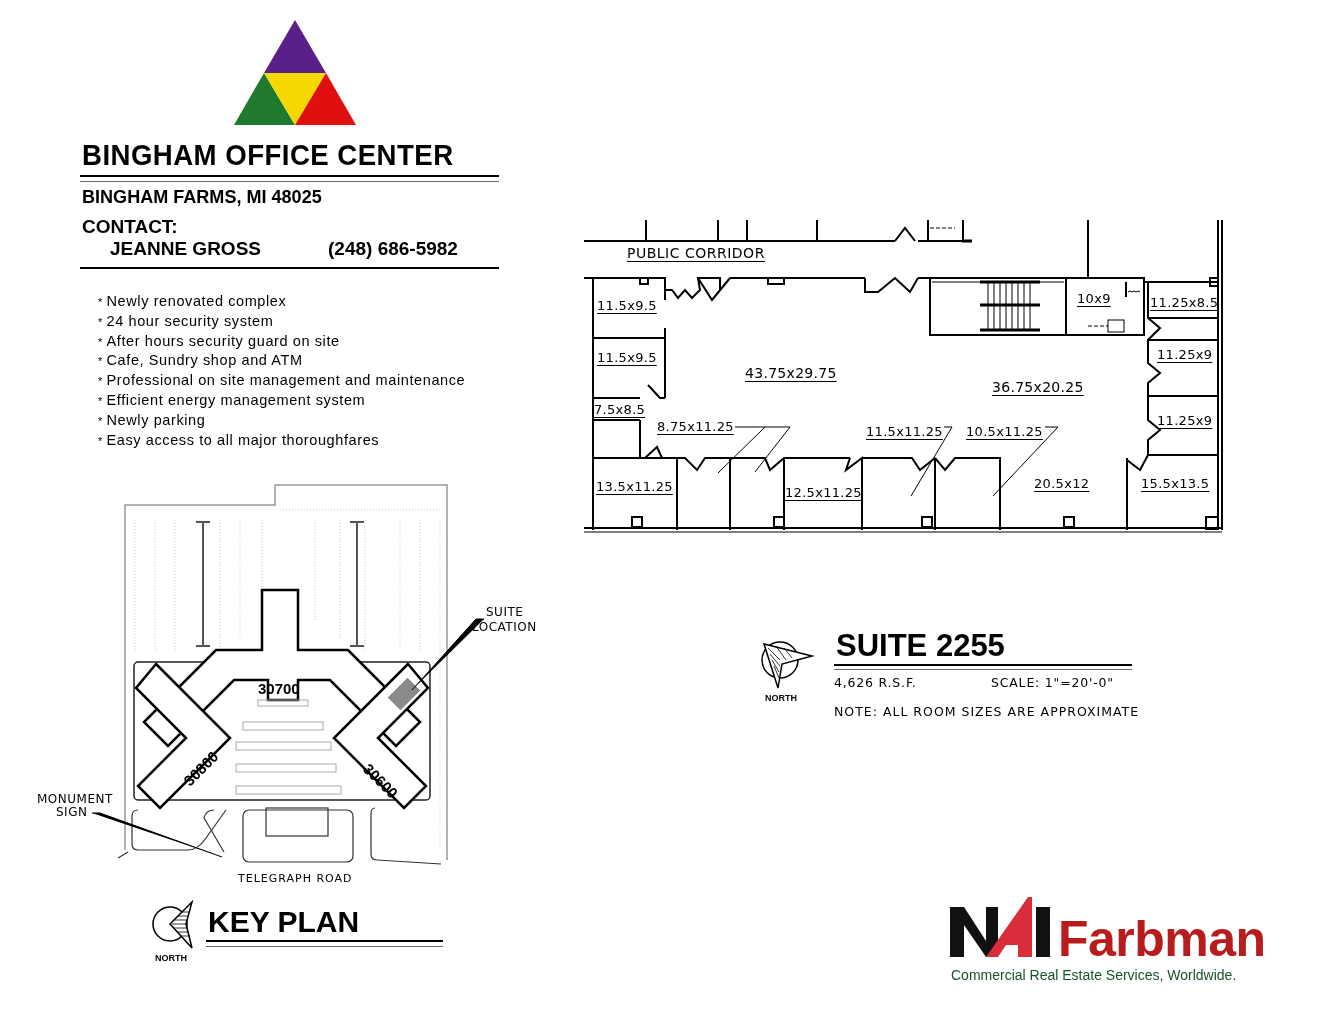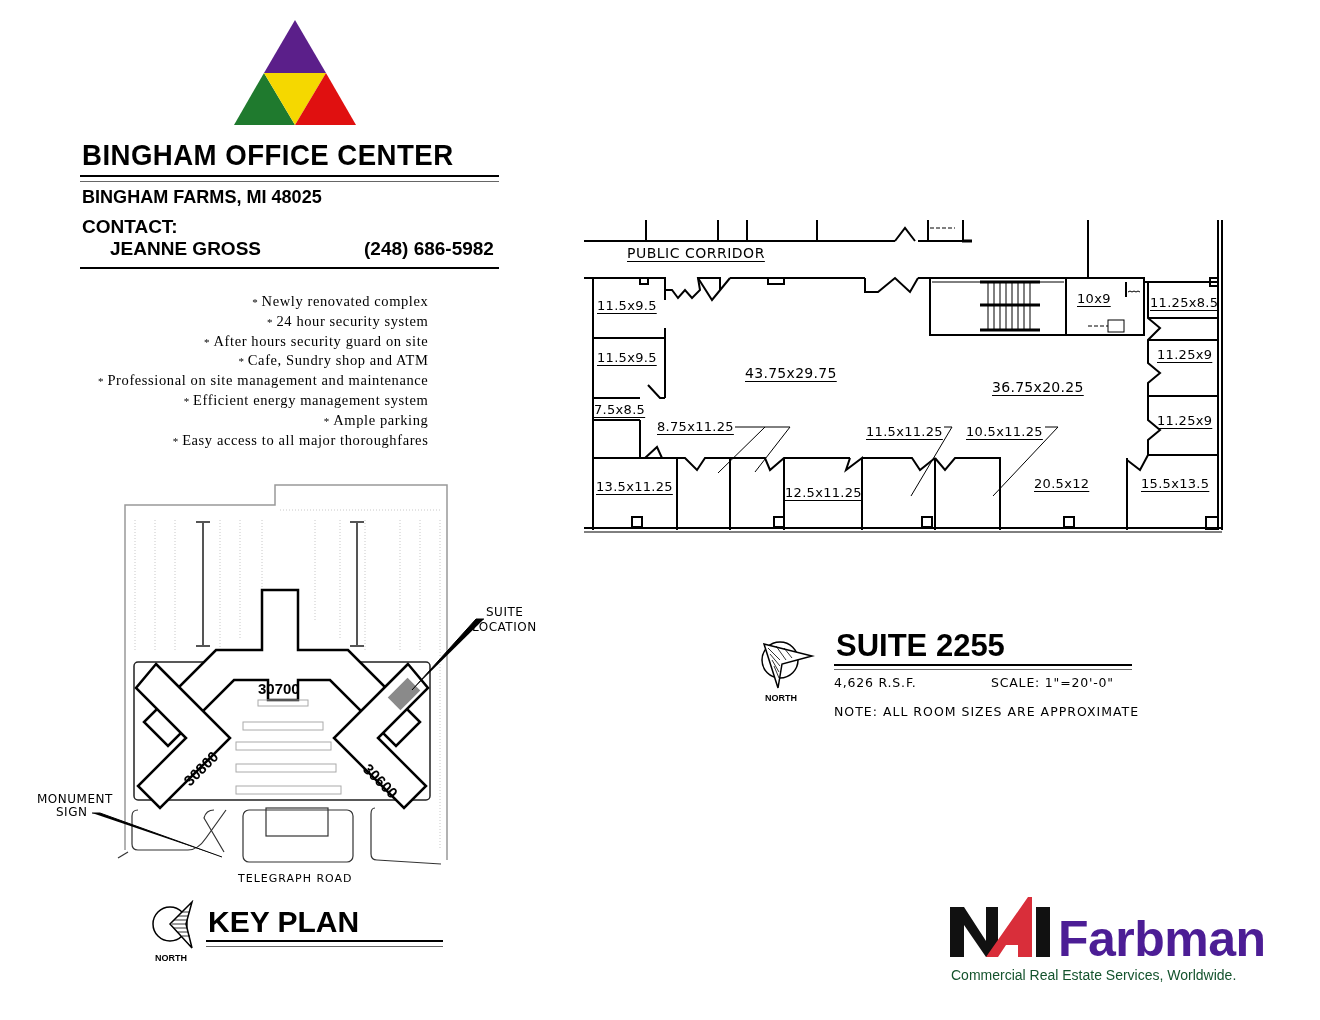--- a/index.html
+++ b/index.html
@@ -4,31 +4,31 @@
 <style>
   html,body{margin:0;padding:0;background:#fff;}
   body{width:1320px;height:1020px;position:relative;overflow:hidden;font-family:"Liberation Sans",sans-serif;color:#000;}
   .abs{position:absolute;}
   .title-main{left:82px;top:138px;font-size:30px;font-weight:bold;letter-spacing:0.5px;transform:scaleX(0.92);transform-origin:left;}
   .hr{position:absolute;background:#000;}
   .hr.gray{background:#666;}
   .addr{left:82px;top:186px;font-size:19px;font-weight:bold;transform:scaleX(0.95);transform-origin:left;}
   .contact-label{left:82px;top:216px;font-size:19px;font-weight:bold;}
   .contact-name{left:110px;top:238px;font-size:19px;font-weight:bold;}
-  .contact-phone{left:328px;top:238px;font-size:19px;font-weight:bold;margin-left:36px;}
-  .features{left:98px;top:292px;margin:0;padding:0;list-style:none;font-family:Liberation Serif, serif;font-size:14.5px;line-height:18.8px;letter-spacing:0.6px;text-align:right;}
+  .contact-phone{left:328px;top:238px;font-size:19px;font-weight:bold;}
+  .features{left:98px;top:292px;margin:0;padding:0;list-style:none;font-family:Liberation Sans, sans-serif;font-size:14.5px;line-height:18.8px;letter-spacing:0.6px;}
   .features li::before{content:"* ";font-size:11px;}
   .cad{font-family:"DejaVu Sans",sans-serif;font-size:13px;letter-spacing:0.3px;text-decoration:underline;text-underline-offset:3px;position:absolute;white-space:nowrap;}
   .cad-plain{font-family:"DejaVu Sans",sans-serif;font-size:13px;letter-spacing:0.5px;position:absolute;white-space:nowrap;}
   .suite-title{left:836px;top:628px;font-size:31px;font-weight:bold;}
   .suite-meta{font-family:"DejaVu Sans",sans-serif;font-size:12.5px;letter-spacing:0.8px;position:absolute;}
   .key-title{left:208px;top:905px;font-size:30px;font-weight:bold;}
   .north-lbl{font-size:9px;font-weight:bold;position:absolute;}
   .nai-tag{left:951px;top:967px;font-size:14px;color:#14532d;position:absolute;}
-  .farbman{left:1058px;top:910px;font-size:50px;font-weight:bold;color:#4c1d95;letter-spacing:-0.5px;position:absolute;}
+  .farbman{left:1058px;top:910px;font-size:50px;font-weight:bold;color:#b91c1c;letter-spacing:-0.5px;position:absolute;}
 </style>
 </head>
 <body>
 
 <svg class="abs" style="left:234px;top:20px" width="122" height="106">
   <polygon points="61,0 30,53 92,53" fill="#5b1f8a"></polygon>
   <polygon points="30,53 0,105 61,105" fill="#1f7a2e"></polygon>
   <polygon points="30,53 92,53 61,105" fill="#f5d800"></polygon>
   <polygon points="92,53 122,105 61,105" fill="#e01010"></polygon>
 </svg>
@@ -42,21 +42,21 @@
 <div class="abs contact-phone">(248) 686-5982</div>
 <div class="hr" style="left:80px;top:267px;width:419px;height:2px"></div>
 
 <ul class="abs features">
   <li>Newly renovated complex</li>
   <li>24 hour security system</li>
   <li>After hours security guard on site</li>
   <li>Cafe, Sundry shop and ATM</li>
   <li>Professional on site management and maintenance</li>
   <li>Efficient energy management system</li>
-  <li>Ample parking</li>
+  <li>Newly parking</li>
   <li>Easy access to all major thoroughfares</li>
 </ul>
 
 <svg class="abs" style="left:0;top:0" width="1320" height="1020">
   <g stroke="#000" fill="none" stroke-width="2">
 
     <line x1="584" y1="241" x2="895" y2="241"></line>
     <line x1="646" y1="220" x2="646" y2="241"></line>
     <line x1="718" y1="220" x2="718" y2="241"></line>
     <line x1="747" y1="220" x2="747" y2="241"></line>

